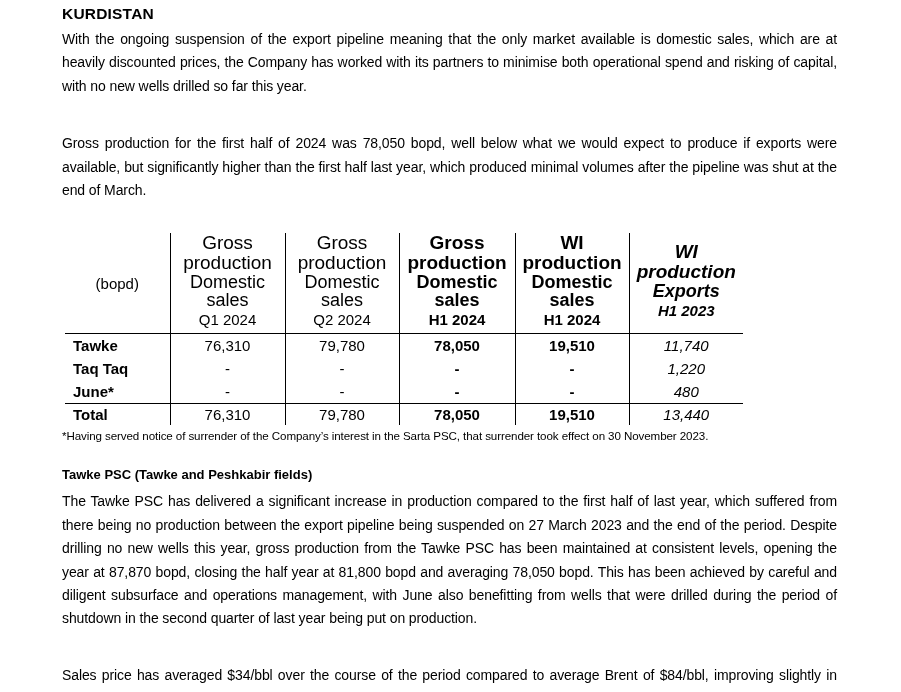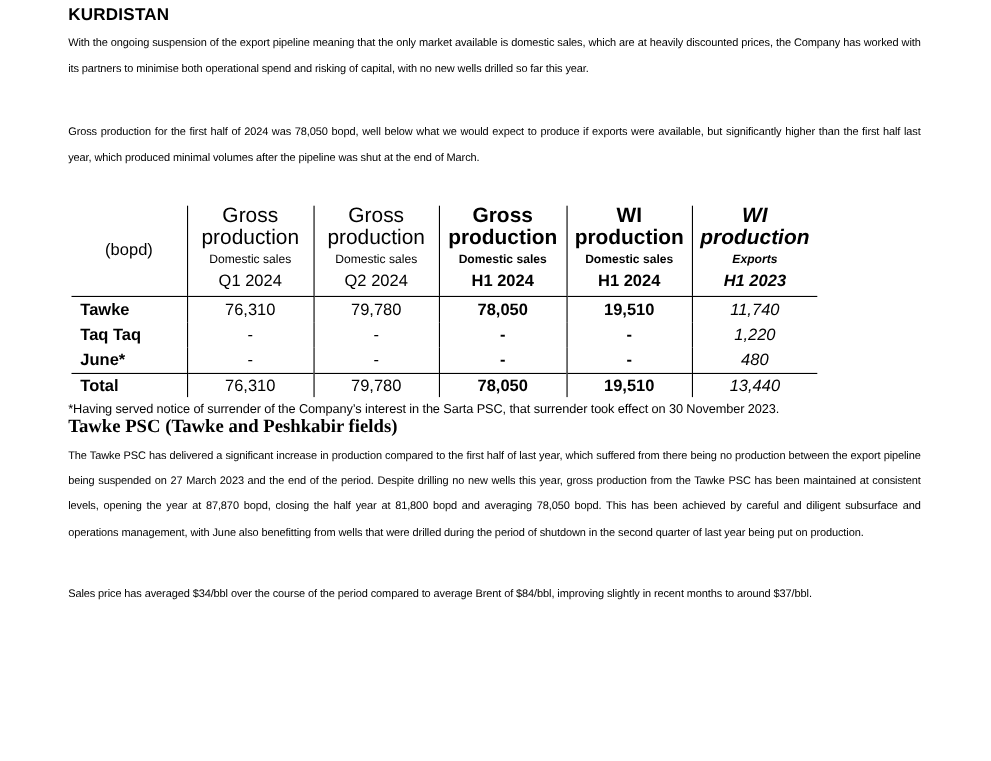--- a/index.html
+++ b/index.html
@@ -15,33 +15,33 @@
     width: 901px; height: 636px;
     padding: 5px 64px 0 62px;
   }
   .h1 {
     font-size: 15.5px;
     font-weight: bold;
     line-height: 17px;
     letter-spacing: 0.2px;
   }
   .para {
-    font-size: 10px;
+    font-size: 14px;
     line-height: 23.4px;
     text-align: justify;
     letter-spacing: -0.1px;
     margin: 0;
   }
   .p1 { margin-top: 6px; }
   .p2 { margin-top: 34px; }
   .h2 {
-    font-size: 17px;
+    font-size: 13px;
     font-weight: bold;
+    margin-top: 23px;
     line-height: 17px;
-    font-family: Liberation Serif, serif;
   }
   .p3 { margin-top: 7px; }
   .p4 { margin-top: 33px; }
 
   
   table.prod {
     border-collapse: collapse;
     table-layout: fixed;
     margin-top: 31px;
     margin-left: 3px;
@@ -65,21 +65,21 @@
   table.prod thead th { border-bottom: 1px solid #000; }
   
   table.prod tr.total-row td { border-top: 1px solid #000; }
 
   table.prod th.unit {
     font-weight: normal;
     font-size: 15px;
     text-align: center;
   }
   .ht { font-size: 19px; line-height: 20px; }
-  .hs { font-size: 11px; line-height: 18px; }
+  .hs { font-size: 18px; line-height: 18px; }
   .hp { font-size: 15px; line-height: 21px; padding-bottom: 3px; }
   th.hcol { padding-top: 4px; }
   th.w-n  { font-weight: normal; }
   th.w-b  { font-weight: bold; }
   th.w-bi { font-weight: bold; font-style: italic; }
 
   table.prod td.rowlabel {
     text-align: left;
     padding-left: 8px;
     font-weight: bold;

